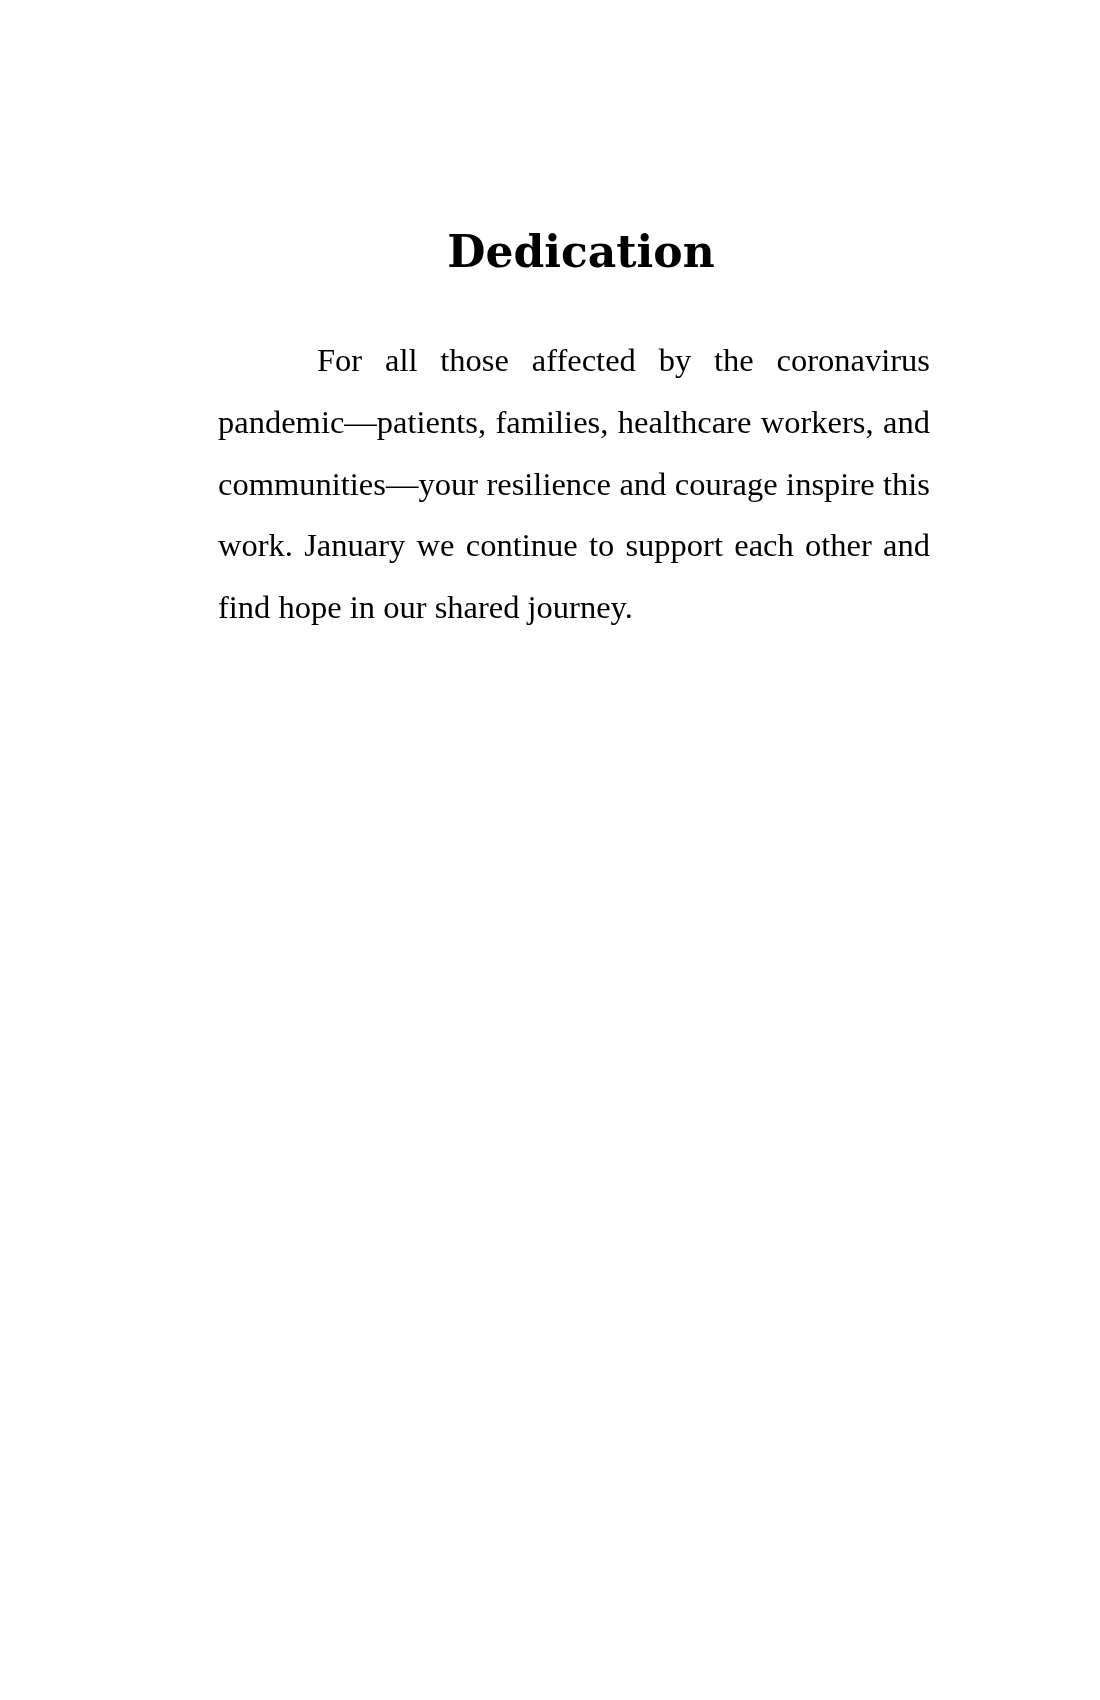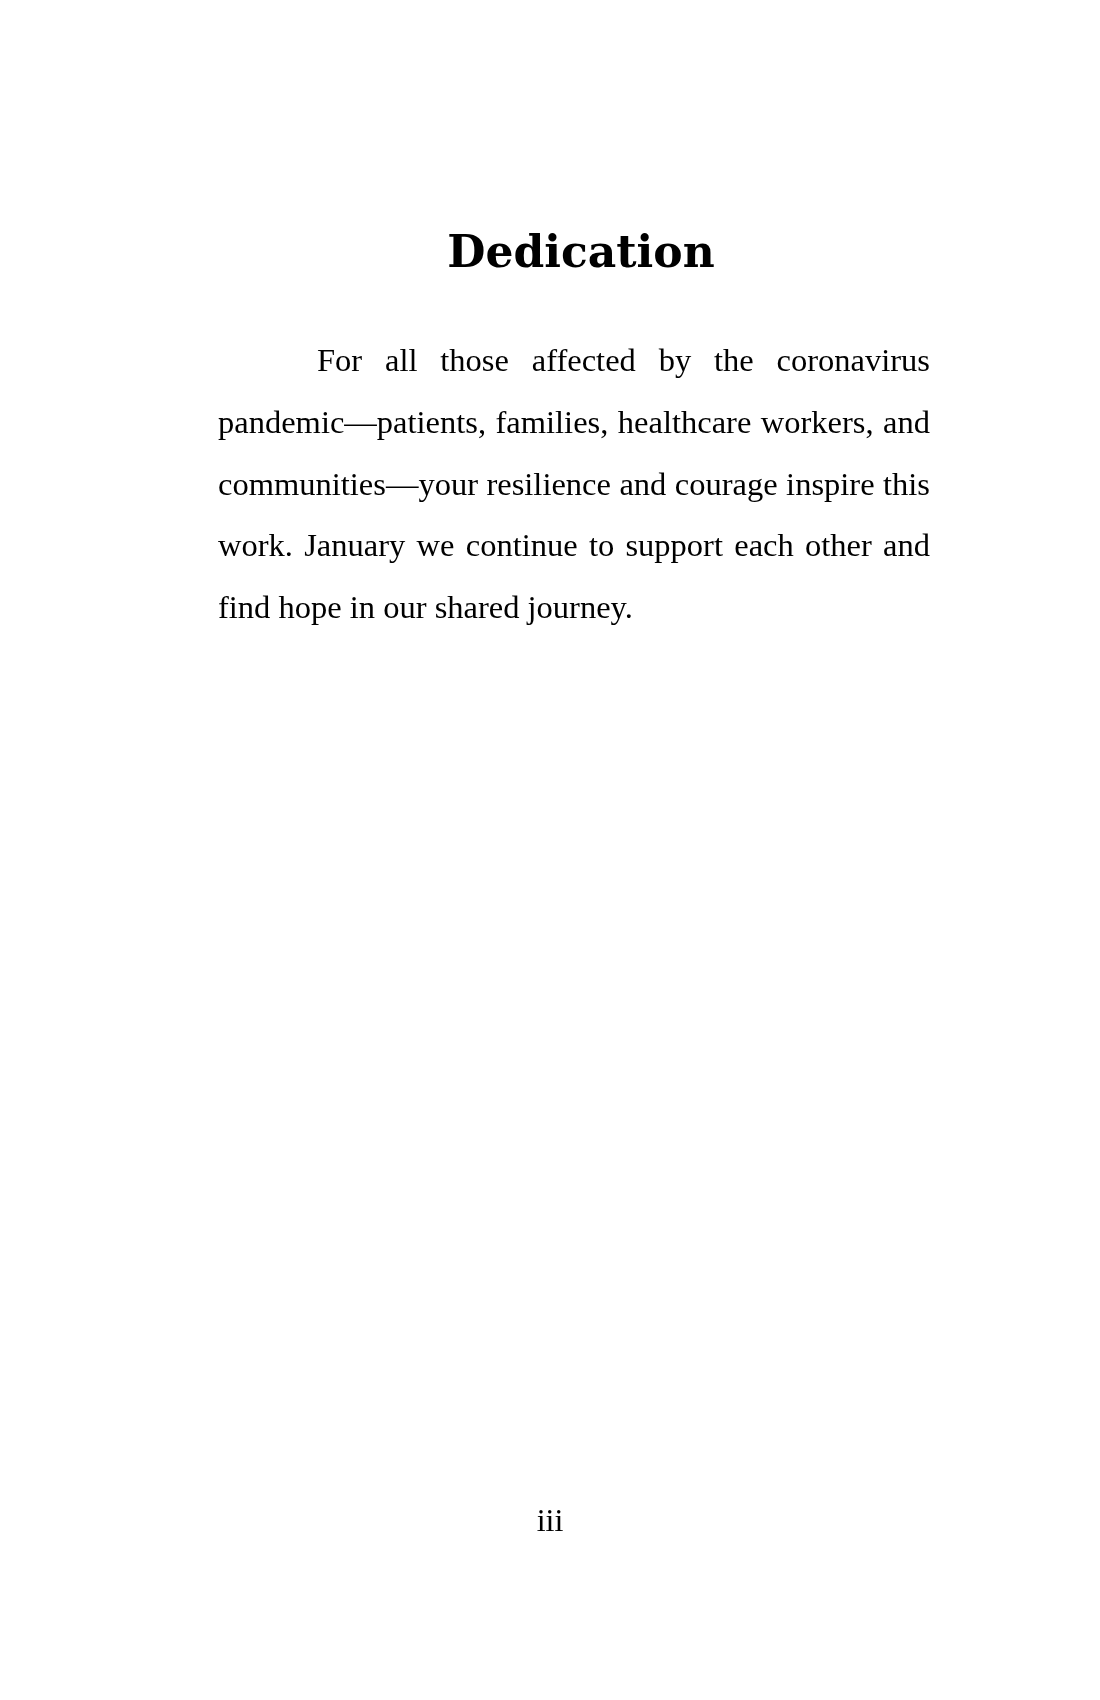--- a/index.html
+++ b/index.html
@@ -19,14 +19,13 @@
     position:absolute; left:0; width:1100px; top:1502px;
     text-align:center; font-family:"Liberation Serif", serif; font-size:32px; color:#000;
   }
 </style>
 </head>
 <body>
 
 <div class="page">
   <h1 class="title" style="margin:0;">Dedication</h1>
   <p class="body-text" style="margin:0;">For all those affected by the coronavirus pandemic—patients, families, healthcare workers, and communities—your resilience and courage inspire this work. January we continue to support each other and find hope in our shared journey.</p>
-  <div class="page-number">iii</div>
 </div>
 
 </body></html>

